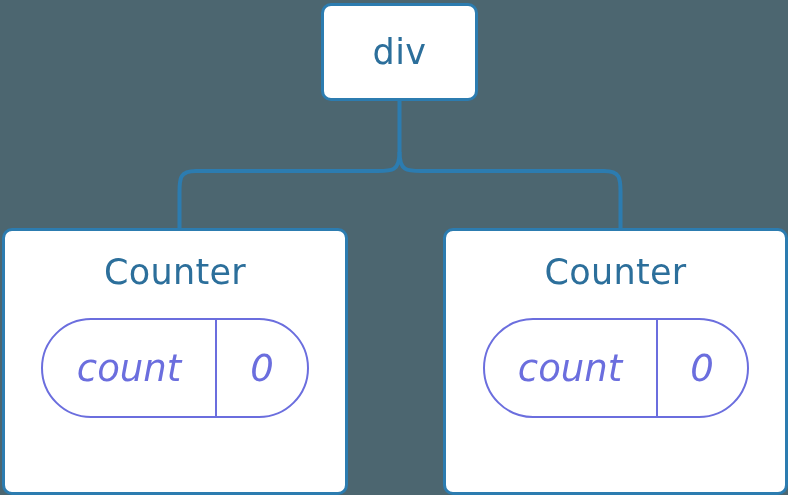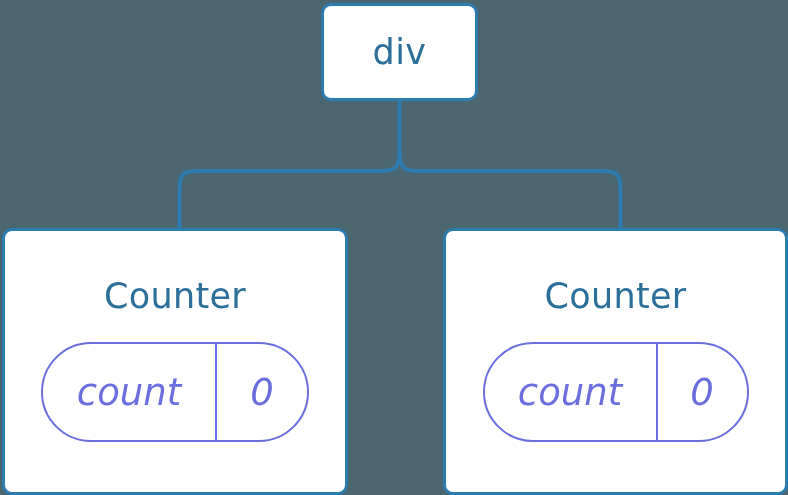--- a/index.html
+++ b/index.html
@@ -70,21 +70,21 @@
     left: 2px;
     width: 346px;
   }
   #node-counter-1 {
     left: 443px;
     width: 345px;
   }
   .counter-node .node-label {
     font-size: 35px;
     color: #2c6f9b;
-    margin-top: 48px;
+    margin-top: 24px;
     line-height: 1;
     letter-spacing: 0.3px;
   }
   
   .state-pill {
     margin-top: 28px;
     height: 100px;
     border: 2px solid #6b6ede;
     border-radius: 50px;
     box-sizing: border-box;

